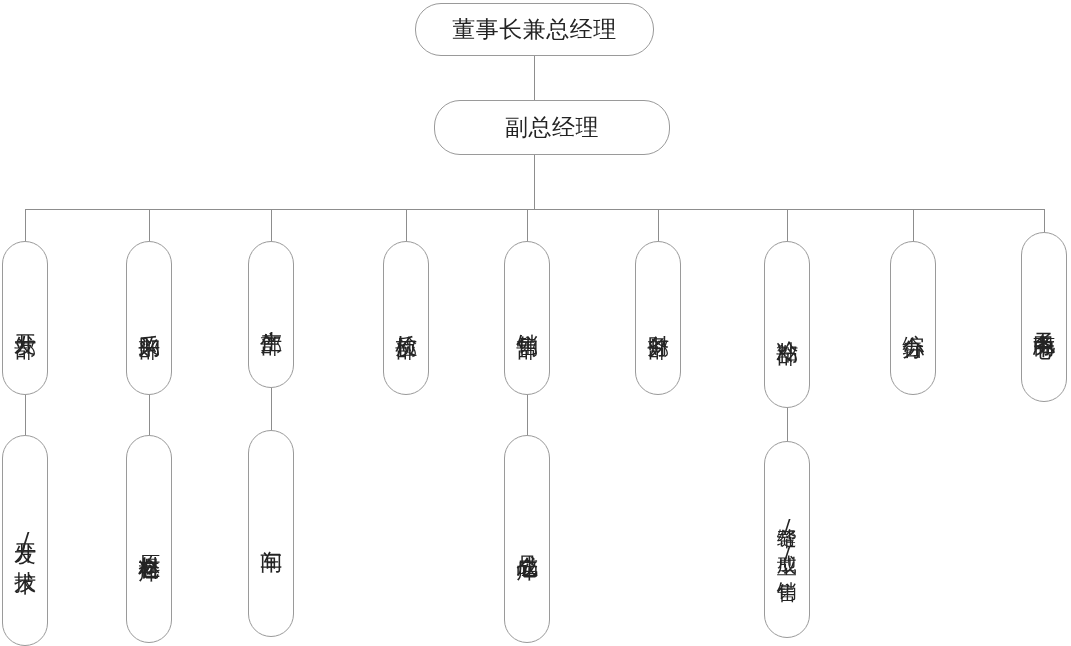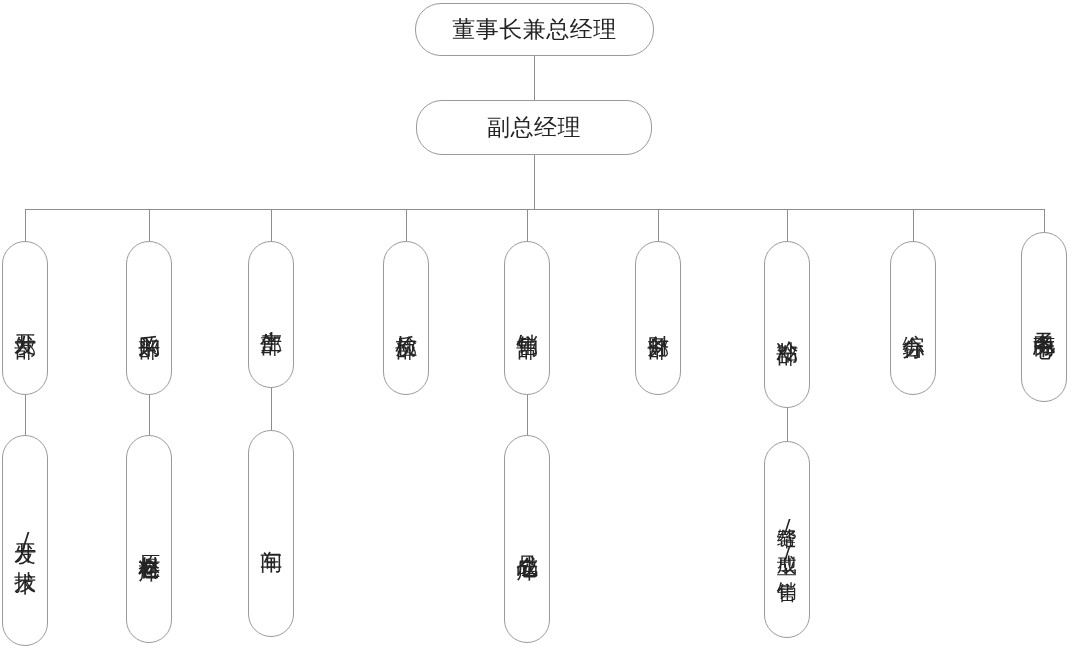--- a/index.html
+++ b/index.html
@@ -54,21 +54,21 @@
 <body>
 
 <div id="stage">
 
   <div class="node h-node" id="node-chairman" style="left:415px;top:3px;width:239px;height:53px;">
     <span class="txt">董事长兼总经理</span>
   </div>
 
   <div class="line v" style="left:534px;top:56px;height:45px;"></div>
 
-  <div class="node h-node" id="node-deputy" style="left:416px;top:100px;width:236px;height:55px;">
+  <div class="node h-node" id="node-deputy" style="left:434px;top:100px;width:236px;height:55px;">
     <span class="txt">副总经理</span>
   </div>
 
   <div class="line v" style="left:534px;top:155px;height:54px;"></div>
 
   <div class="line h" style="left:25px;top:209px;width:1019px;"></div>
 
   <div class="line v" style="left:25px;top:209px;height:32px;"></div>
   <div class="line v" style="left:149px;top:209px;height:32px;"></div>
   <div class="line v" style="left:271px;top:209px;height:32px;"></div>

